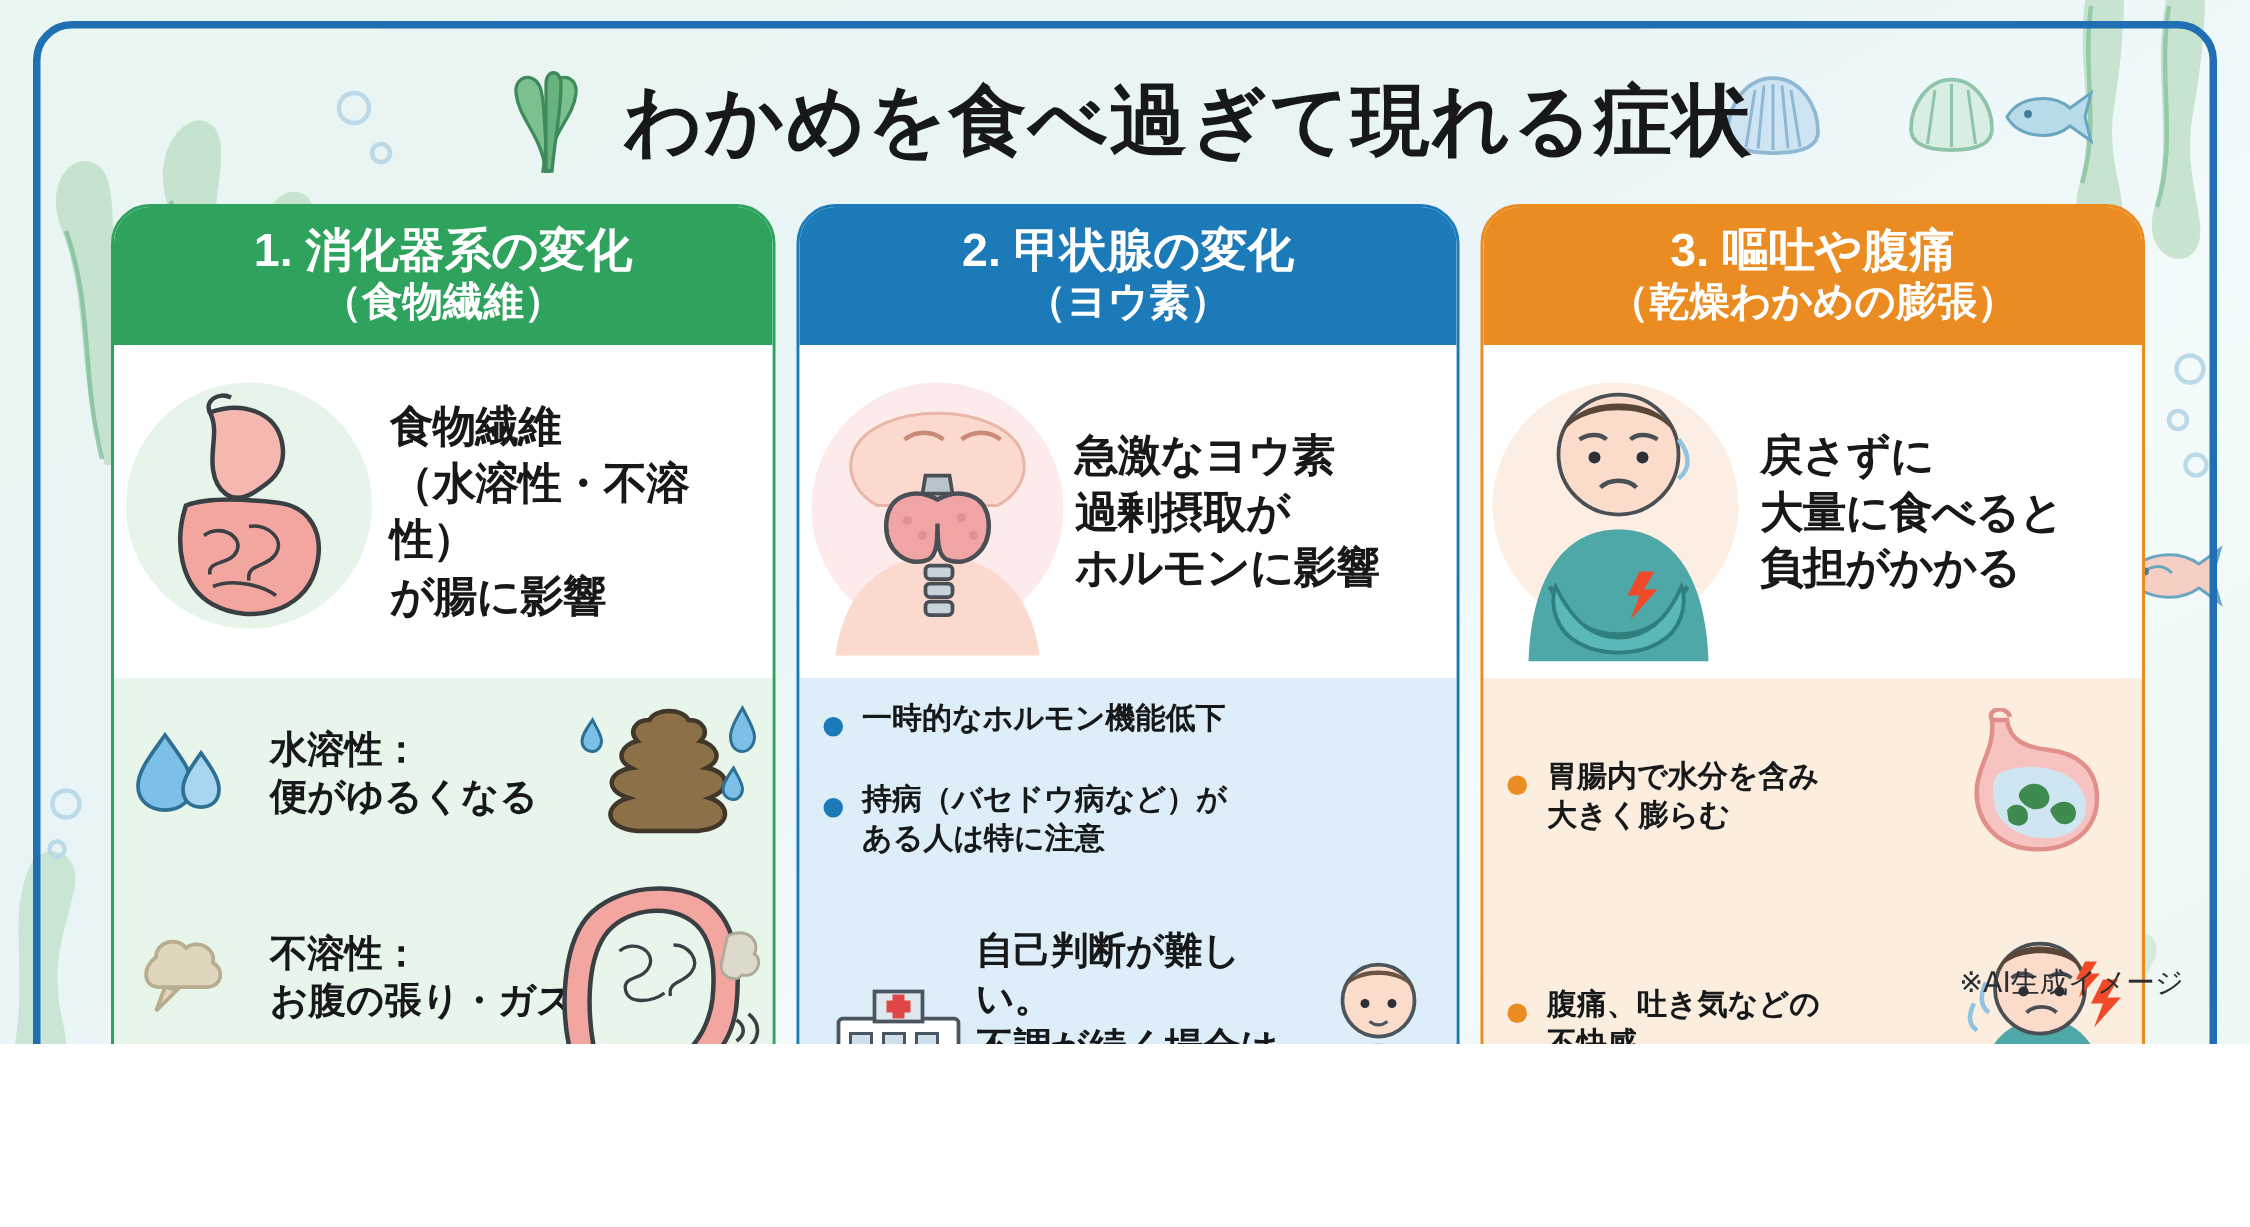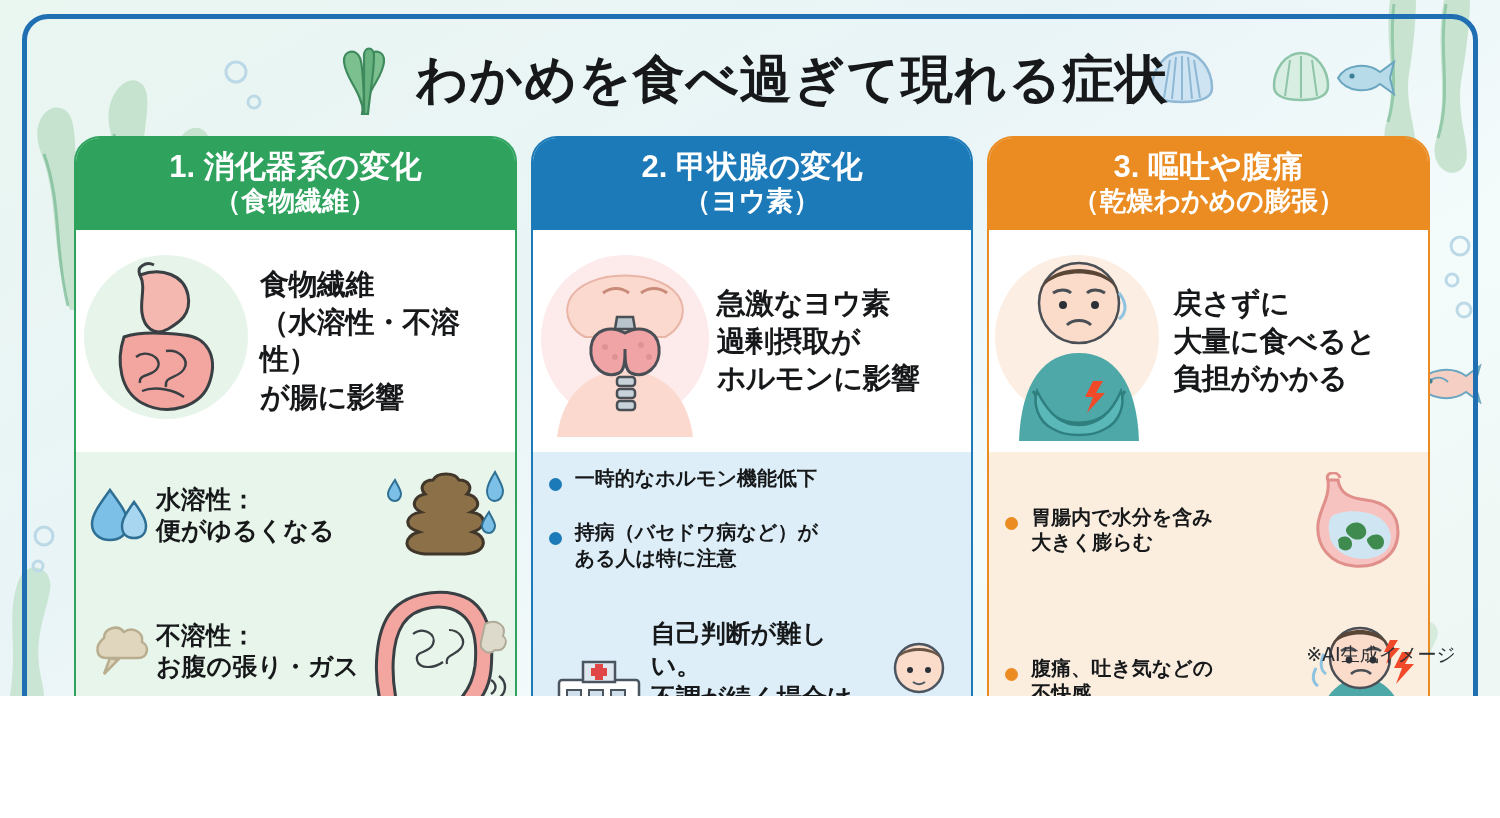--- a/index.html
+++ b/index.html
@@ -87,21 +87,21 @@
     font-family: "DejaVu Sans", "Liberation Sans", sans-serif;
   }
 
   
   .col-body { flex: 1 1 auto; position: relative; padding: 14px 10px 10px 12px; }
   .col.green  .col-body { background: #e8f5ea; }
   .col.blue   .col-body { background: #ddeef8; }
   .col.orange .col-body { background: #fbeedf; }
 
   
-  .fiber-row { display: flex; align-items: center; gap: 4px; position: relative; }
+  .fiber-row { display: flex; align-items: center; gap: 28px; position: relative; }
   .fiber-row.r1 { margin-top: 14px; }
   .fiber-row.r2 { margin-top: 66px; }
   .fiber-ico { flex: 0 0 64px; height: 70px; }
   .fiber-txt {
     font-size: 25px; font-weight: bold; color: #16181a; line-height: 1.26;
     white-space: pre-line;
     font-family: "DejaVu Sans", "Liberation Sans", sans-serif;
   }
   .fiber-art { position: absolute; right: 0; }
 

